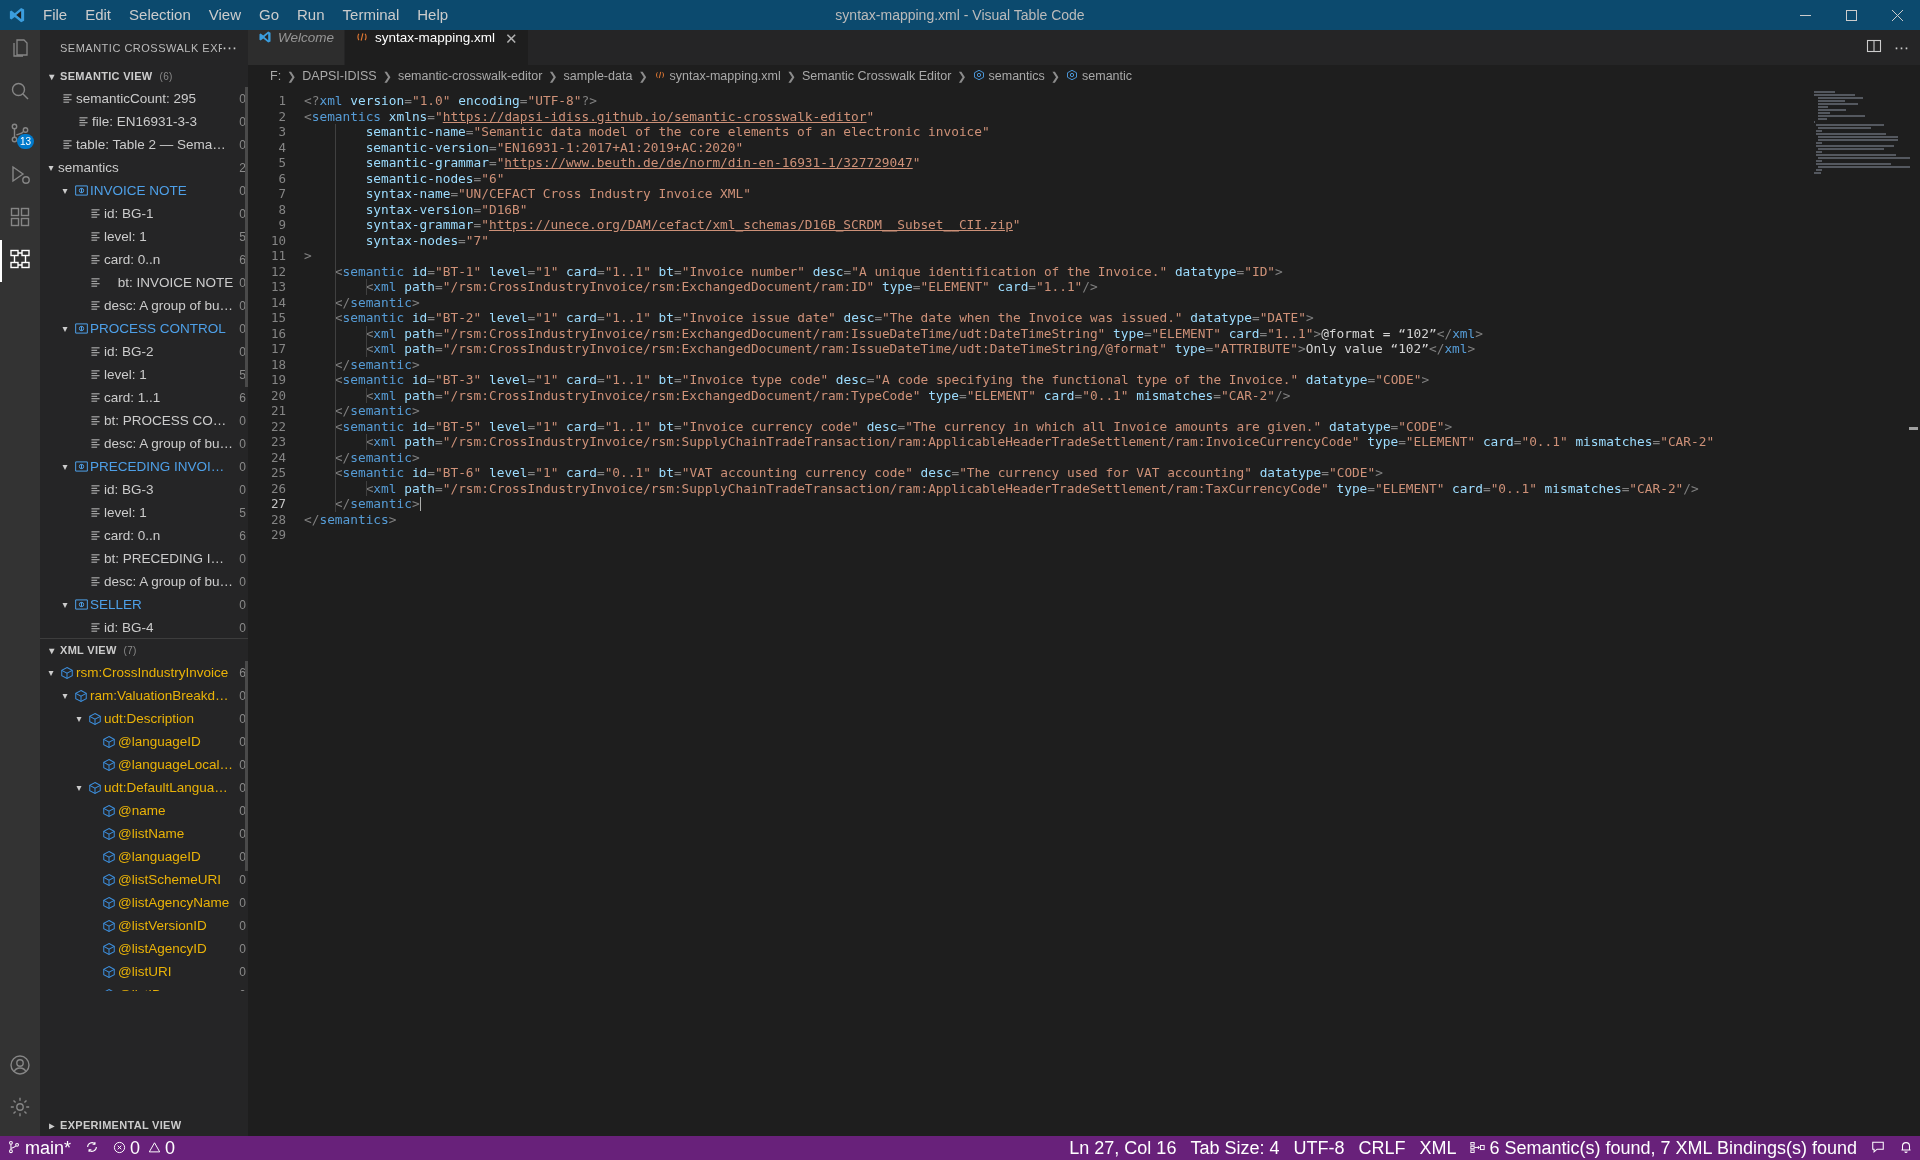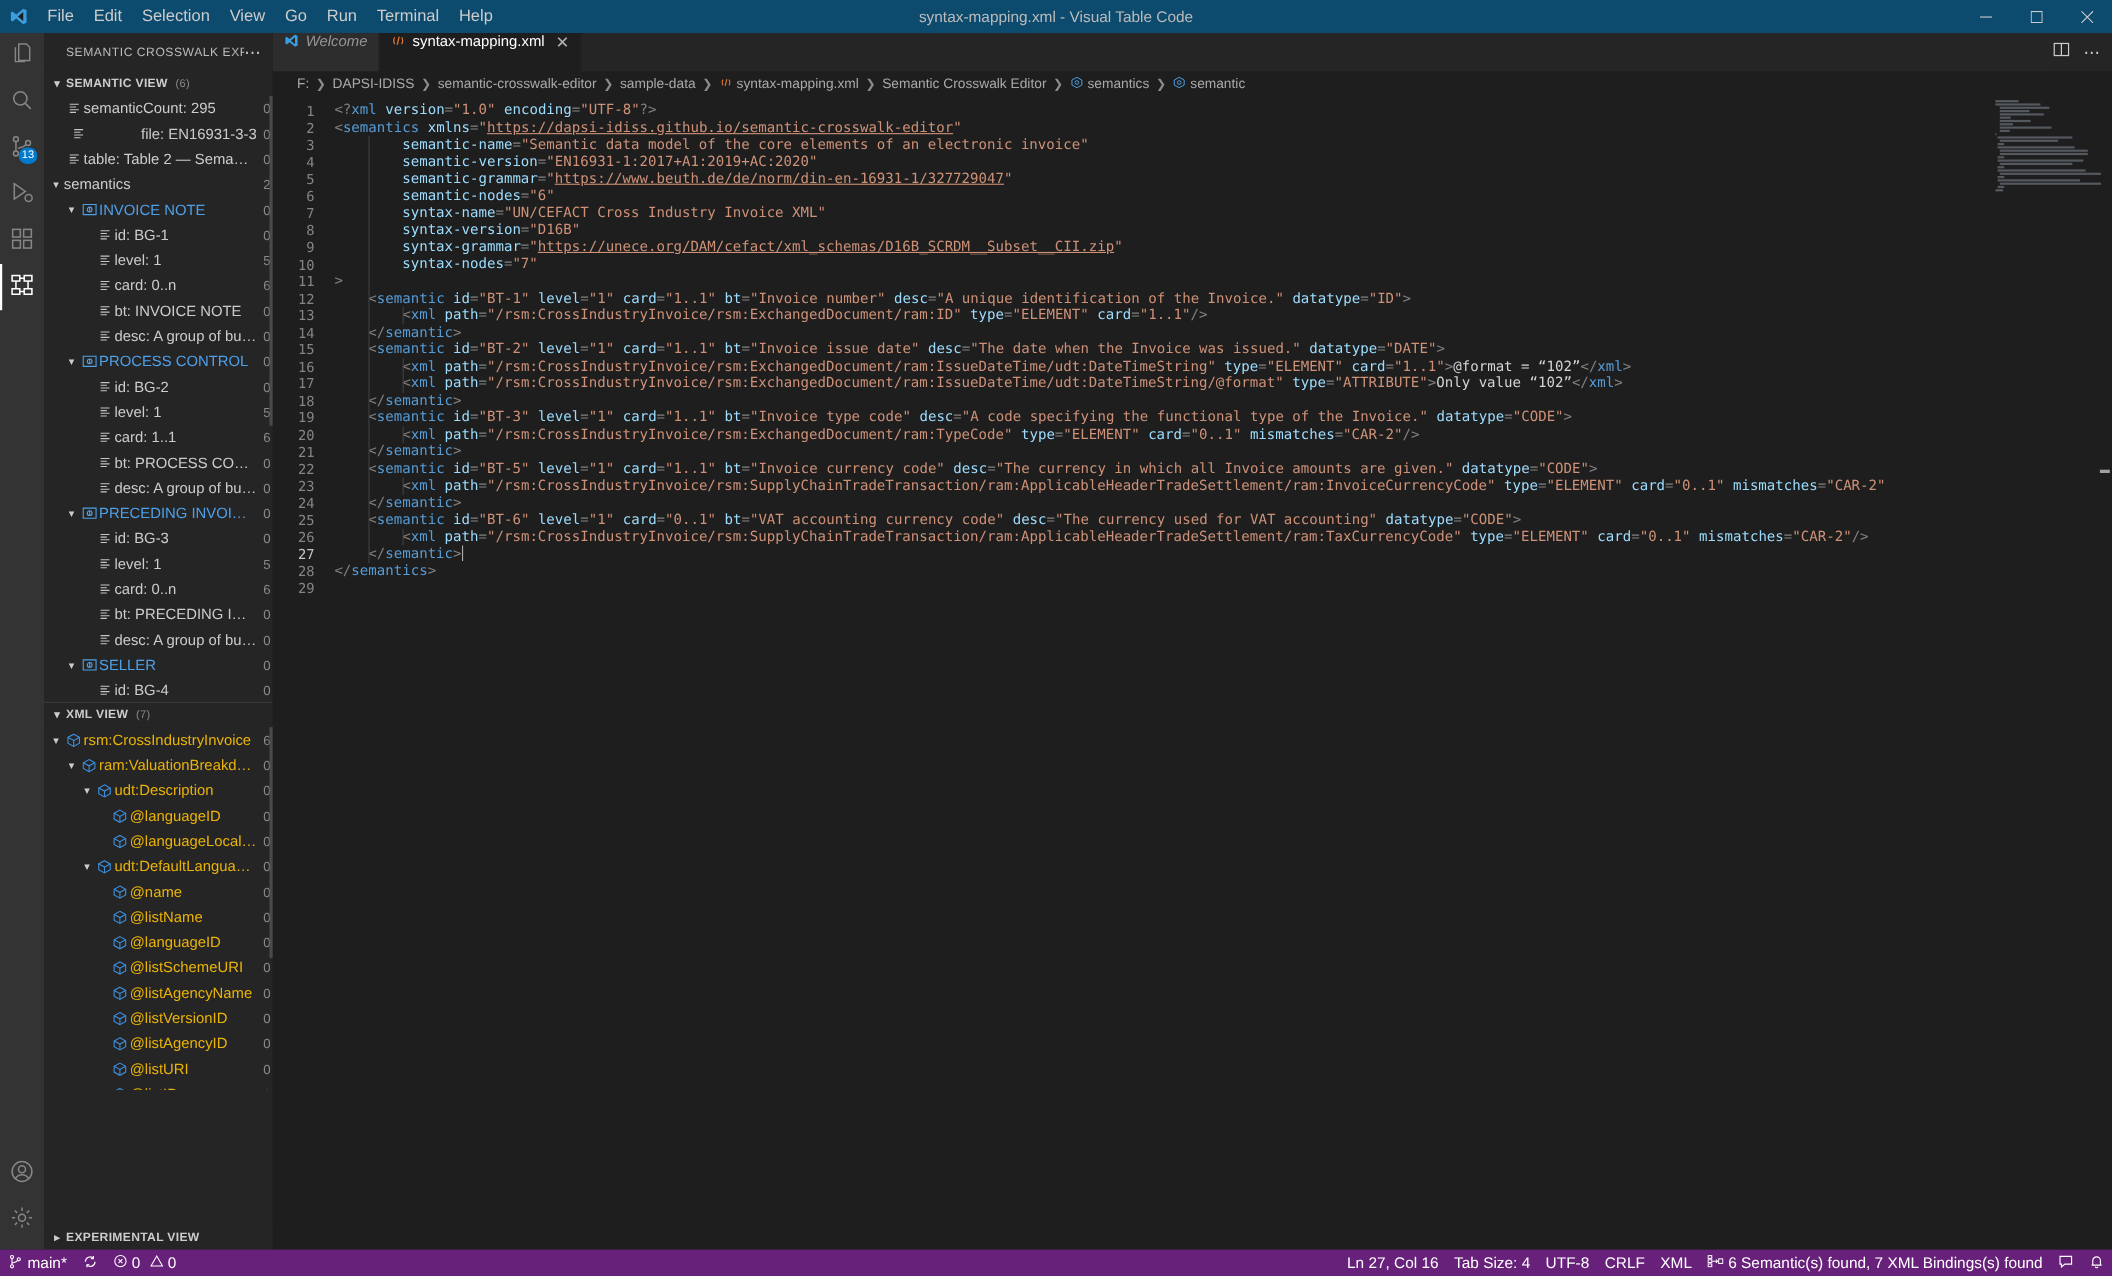--- a/index.html
+++ b/index.html
@@ -156,21 +156,21 @@
   .mm-inner { position:absolute; top:4px; left:0; right:0; }
   .mm-line { height:2px; margin-bottom:1px; }
   .vscroll {
     position:absolute; right:0; top:0; width:14px; height:100%; background:transparent;
   }
   .overview-mark { position:absolute; right:2px; width:9px; height:3px; background:#a0a0a0; }
 
   
   .statusbar {
     height: 24px; flex: 0 0 24px; background: #68217a; display:flex; align-items:center;
-    color:#ffffff; font-size: 14px;
+    color:#ffffff; font-size: 18px;
   }
   .sb-left { display:flex; align-items:center; }
   .sb-right { margin-left:auto; display:flex; align-items:center; }
   .st-item { padding: 0 7px; height:24px; display:flex; align-items:center; gap:4px; cursor:pointer; white-space:nowrap; }
 </style>
 </head>
 <body>
 
 <div id="app">
 
@@ -309,21 +309,21 @@
             <div class="tree-row" style="padding-left: 4px;">
               <span class="tw empty"></span>
               <span class="ticon">
                 <svg width="13" height="13" viewBox="0 0 16 16" fill="none" stroke="#c5c5c5" stroke-width="1.2">
                   <path d="M3 3.5h10M3 6.5h7M3 9.5h10M3 12.5h7"></path>
                 </svg>
               </span>
               <span class="tlabel">semanticCount: 295</span>
               <span class="tnum">0</span>
             </div>
-            <div class="tree-row" style="padding-left: 8px; text-align: right;">
+            <div class="tree-row" style="padding-left: 20px;">
               <span class="tw empty"></span>
               <span class="ticon">
                 <svg width="13" height="13" viewBox="0 0 16 16" fill="none" stroke="#c5c5c5" stroke-width="1.2">
                   <path d="M3 3.5h10M3 6.5h7M3 9.5h10M3 12.5h7"></path>
                 </svg>
               </span>
               <span class="tlabel">file: EN16931-3-3</span>
               <span class="tnum">0</span>
             </div>
             <div class="tree-row" style="padding-left: 4px;">
@@ -376,21 +376,21 @@
             <div class="tree-row" style="padding-left: 32px;">
               <span class="tw empty"></span>
               <span class="ticon">
                 <svg width="13" height="13" viewBox="0 0 16 16" fill="none" stroke="#c5c5c5" stroke-width="1.2">
                   <path d="M3 3.5h10M3 6.5h7M3 9.5h10M3 12.5h7"></path>
                 </svg>
               </span>
               <span class="tlabel">card: 0..n</span>
               <span class="tnum">6</span>
             </div>
-            <div class="tree-row" style="padding-left: 32px;">
+            <div class="tree-row" style="padding-left: 32px; text-align: right;">
               <span class="tw empty"></span>
               <span class="ticon">
                 <svg width="13" height="13" viewBox="0 0 16 16" fill="none" stroke="#c5c5c5" stroke-width="1.2">
                   <path d="M3 3.5h10M3 6.5h7M3 9.5h10M3 12.5h7"></path>
                 </svg>
               </span>
               <span class="tlabel">bt: INVOICE NOTE</span>
               <span class="tnum">0</span>
             </div>
             <div class="tree-row" style="padding-left: 32px;">

